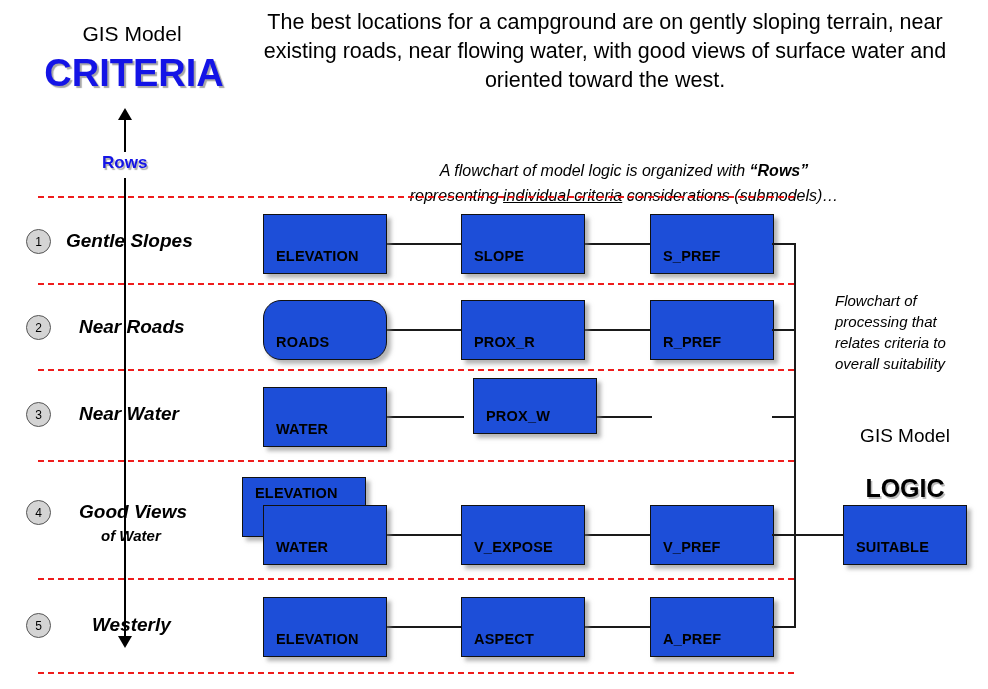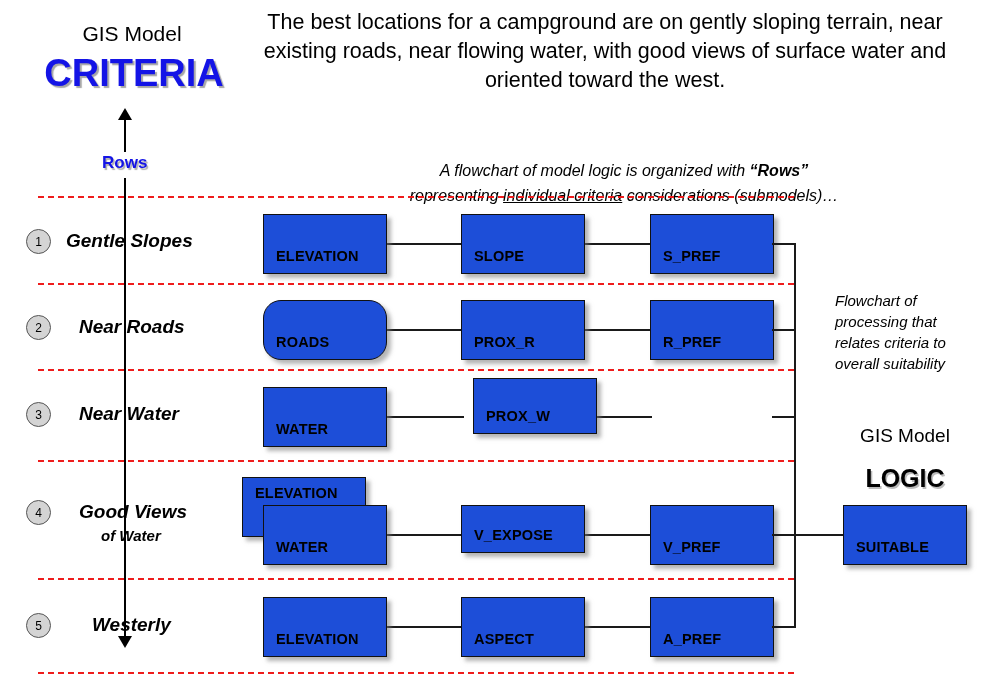--- a/index.html
+++ b/index.html
@@ -150,21 +150,21 @@
   }
   .logic-model{
     position:absolute;
     left:835px;top:425px;width:140px;
     font-size:19px;
     text-align:center;
     color:#000;
   }
   .logic-word{
     position:absolute;
-    left:835px;top:464px;width:140px;
+    left:835px;top:474px;width:140px;
     font-size:25px;
     font-weight:bold;
     text-align:center;
     color:#000;
     text-shadow:1.5px 1.5px 0 rgba(170,170,170,.8);
   }
 </style>
 </head>
 <body>
 
@@ -246,21 +246,21 @@
   <div class="conn" style="left:772px;top:416px;width:24px;"></div>
 
   <div class="conn" style="left:384px;top:534px;width:80px;"></div>
   <div class="conn" style="left:582px;top:534px;width:70px;"></div>
   <div class="node stacked" style="left:242px;top:477px;width:124px;height:60px;">
     <span class="node-label">ELEVATION</span>
   </div>
   <div class="node" style="left:263px;top:505px;width:124px;height:60px;">
     <span class="node-label">WATER</span>
   </div>
-  <div class="node" style="left:461px;top:505px;width:124px;height:48px;">
+  <div class="node" style="left:461px;top:505px;width:124px;height:60px;">
     <span class="node-label">V_EXPOSE</span>
   </div>
   <div class="node" style="left:650px;top:505px;width:124px;height:60px;">
     <span class="node-label">V_PREF</span>
   </div>
   <div class="conn" style="left:772px;top:534px;width:24px;"></div>
 
   <div class="conn" style="left:384px;top:626px;width:80px;"></div>
   <div class="conn" style="left:582px;top:626px;width:70px;"></div>
   <div class="node" style="left:263px;top:597px;width:124px;height:60px;">

